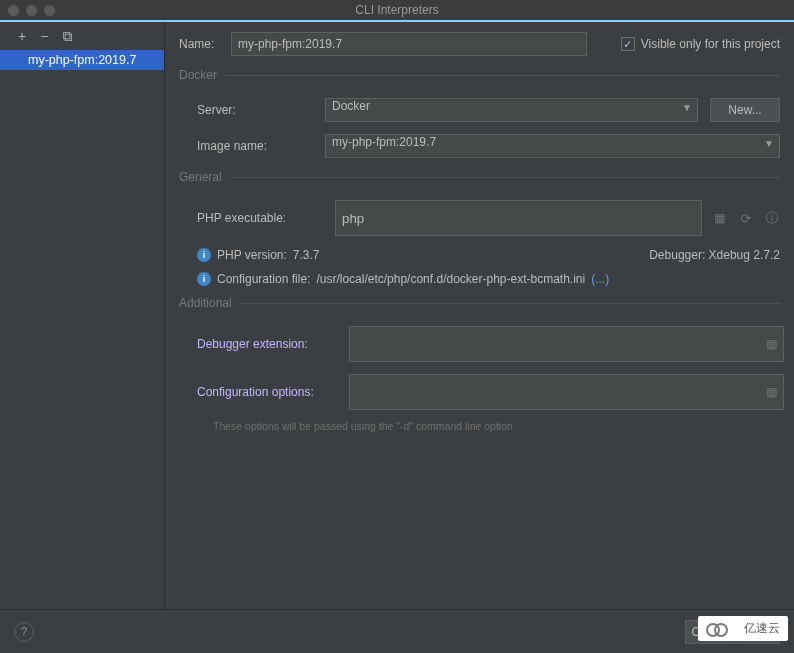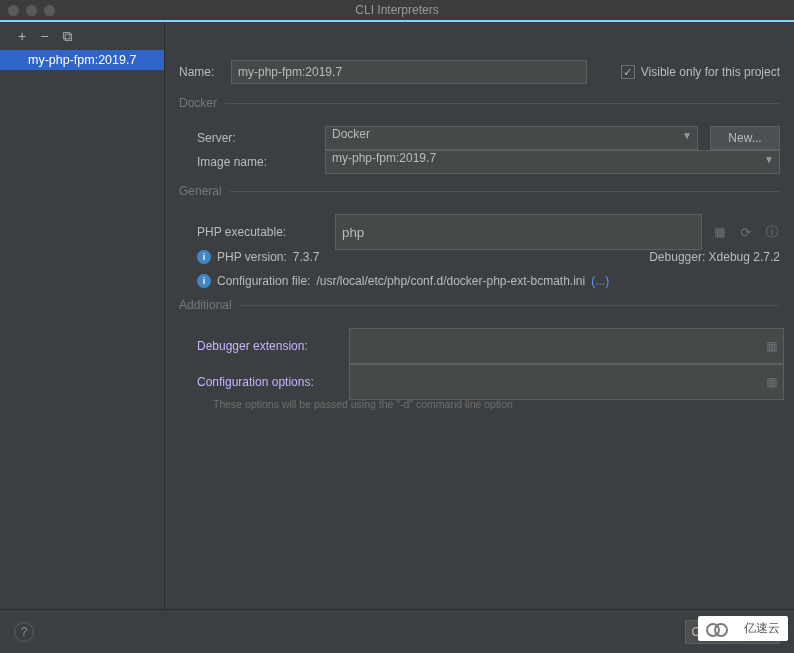--- a/index.html
+++ b/index.html
@@ -18,36 +18,36 @@
 .title { position: absolute; left: 0; right: 0; text-align: center; color: #9a9a9a; font-size: 12px; }
 .content { display: flex; height: calc(100% - 22px - 44px); }
 .sidebar { width: 165px; background: #3c3f41; border-right: 1px solid #2b2b2b; }
 .sidebar-toolbar { height: 28px; display: flex; align-items: center; gap: 14px; padding-left: 18px; }
 .tool-icon { color: #afb1b3; font-size: 14px; cursor: pointer; }
 .list-item {
   background: #2f65ca; color: #fff; padding: 3px 10px 3px 28px;
   font-size: 12.5px;
 }
 .main { flex: 1; padding: 10px 14px 0 14px; overflow-y: auto; }
-.row { display: flex; align-items: center; margin-bottom: 12px; margin-top: 28px; }
+.row { display: flex; align-items: center; margin-bottom: 12px; }
 .row label { width: 52px; color: #bbb; }
 .input, .select {
   background: #45494a; border: 1px solid #5e6060; color: #bbb;
   height: 24px; padding: 0 6px; font-size: 12px;
 }
 .input { flex: 0 0 356px; }
 .check-wrap { margin-left: auto; display: flex; align-items: center; gap: 6px; color: #bbb; }
 .check { width: 14px; height: 14px; border: 1px solid #6e6e6e; display: inline-flex; align-items: center; justify-content: center; color: #a0c0e8; font-size: 11px; }
 .section-title {
   color: #787878; font-size: 12px; display: flex; align-items: center;
   margin: 10px 0 16px 0; gap: 8px;
 }
 .section-title::after { content: ""; flex: 1; height: 1px; background: #515151; }
 .indent { padding-left: 18px; }
-.frow { display: flex; align-items: center; margin-bottom: 0; }
+.frow { display: flex; align-items: center; margin-bottom: 12px; }
 .flabel { width: 128px; color: #bbb; }
 .flabel-wide { width: 152px; color: #c4b5fd; }
 .select-wrap { position: relative; flex: 1; }
 .select { width: 100%; padding-right: 20px; }
 .chev { position: absolute; right: 6px; top: 4px; color: #9a9a9a; font-size: 10px; pointer-events: none; }
 .btn {
   background: #4c5052; border: 1px solid #5e6060; color: #bbb;
   height: 24px; padding: 0 6px; font-size: 12px; cursor: pointer;
   display: inline-flex; align-items: center;
 }

